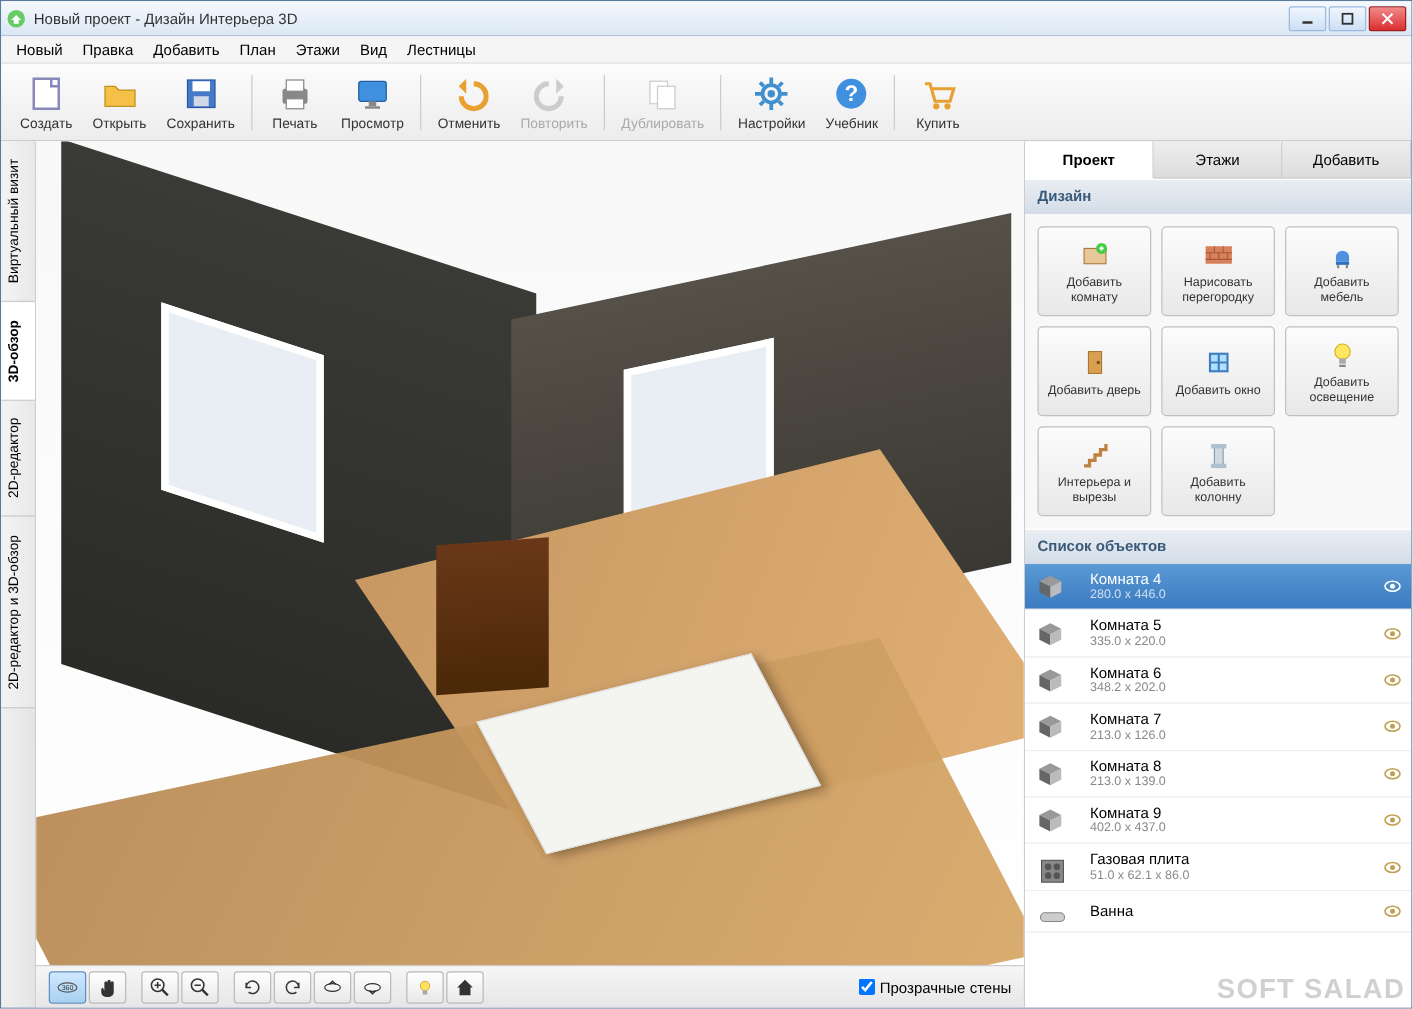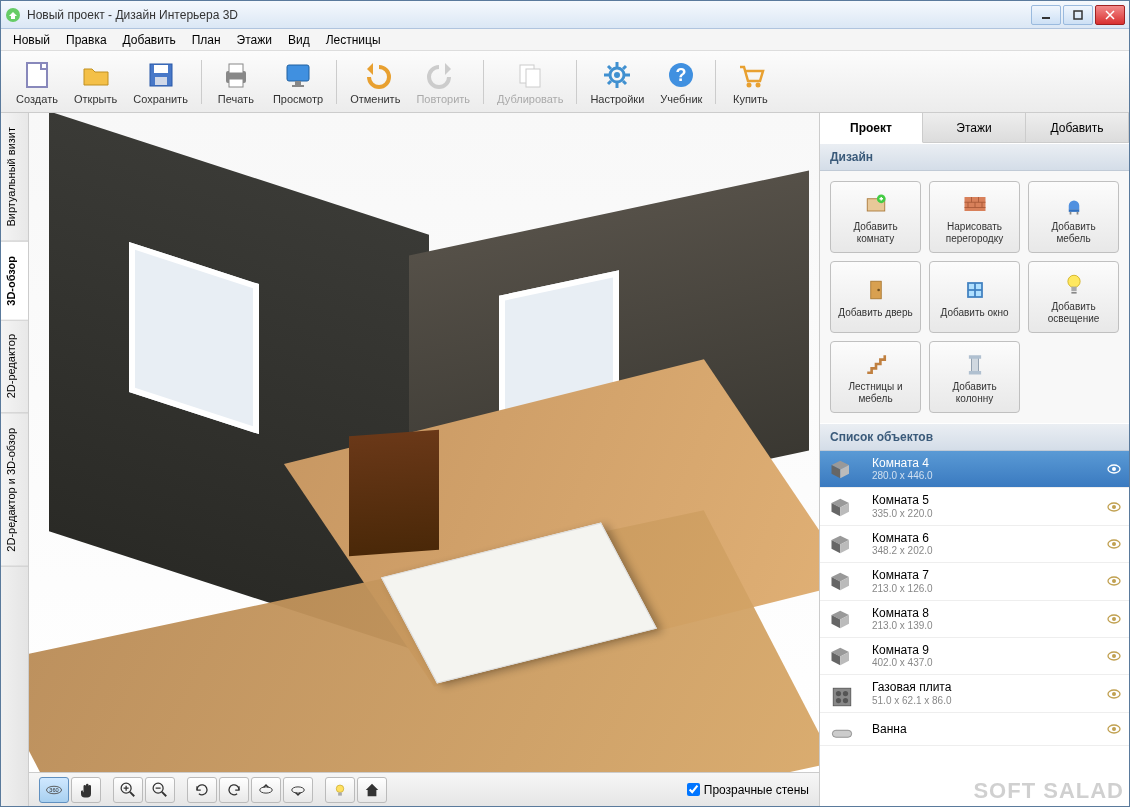--- a/index.html
+++ b/index.html
@@ -377,21 +377,21 @@
                 <circle cx="16" cy="13" r="7" fill="#ffe860" stroke="#d0b020"></circle>
                 <rect x="13" y="19" width="6" height="5" fill="#aaa"></rect>
                 <line x1="13" y1="26" x2="19" y2="26" stroke="#888" stroke-width="2"></line>
               </svg></div>
             <div class="dl">Добавить освещение</div>
           </div>
           <div class="dbtn">
             <div class="di"><svg viewBox="0 0 32 32">
                 <path d="M6 26h5v-5h5v-5h5v-5h5v-5" fill="none" stroke="#c08040" stroke-width="3"></path>
               </svg></div>
-            <div class="dl">Лестницы и мебель</div>
+            <div class="dl">Интерьера и вырезы</div>
           </div>
           <div class="dbtn">
             <div class="di"><svg viewBox="0 0 32 32">
                 <rect x="12" y="8" width="8" height="18" fill="#d0d8e0" stroke="#8898a8"></rect>
                 <rect x="9" y="6" width="14" height="4" fill="#b0c0d0"></rect>
                 <rect x="9" y="24" width="14" height="4" fill="#b0c0d0"></rect>
               </svg></div>
             <div class="dl">Добавить колонну</div>
           </div>
         </div>

